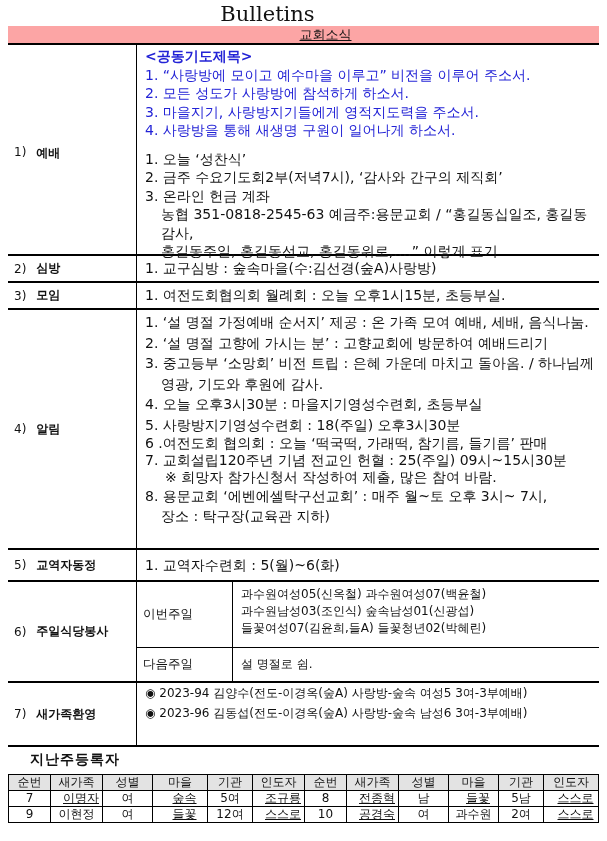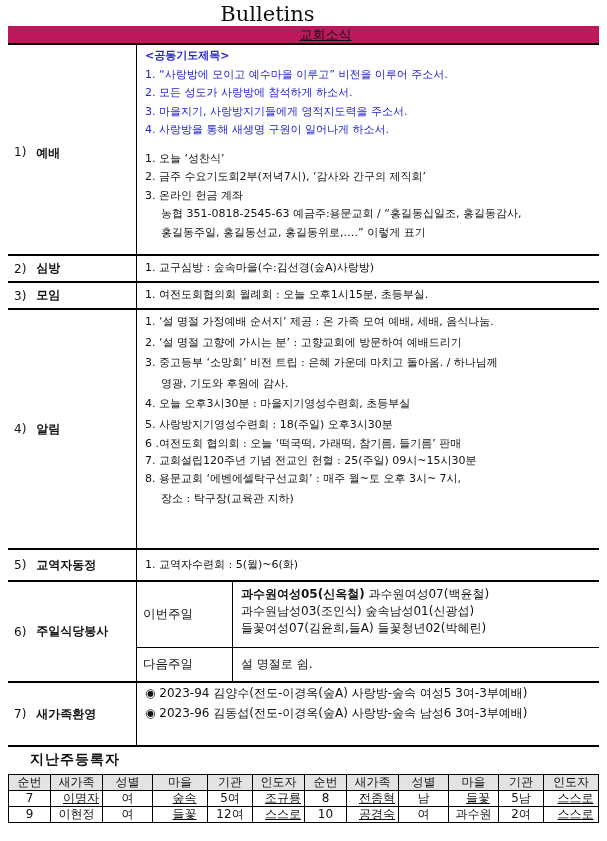--- a/index.html
+++ b/index.html
@@ -1,35 +1,35 @@
 <!DOCTYPE html>
 <html><head>
 <meta charset="utf-8">
 <style>
   * { box-sizing: border-box; margin: 0; padding: 0; }
   body { width: 607px; height: 841px; background: #ffffff; font-family: "DejaVu Sans", sans-serif; color: #111; overflow: hidden; position: relative; }
   .title { position: absolute; left: 0; top: 2px; width: 535px; text-align: center; font-family: "DejaVu Serif", serif; font-size: 21px; color: #111; letter-spacing: 0px; }
-  .subtitle-bar { position: absolute; left: 8px; top: 26px; width: 591px; height: 19px; background: #be185d; border-bottom: 2px solid #000; text-align: center; font-size: 13px; line-height: 18px; padding-left: 44px; }
+  .subtitle-bar { position: absolute; left: 8px; top: 26px; width: 591px; height: 19px; background: #fca5a5; border-bottom: 2px solid #000; text-align: center; font-size: 13px; line-height: 18px; padding-left: 44px; }
   .subtitle-bar span { text-decoration: underline; }
   .main { position: absolute; left: 8px; top: 45px; width: 591px; }
   .row { display: flex; border-bottom: 2px solid #000; }
   .label { width: 129px; border-right: 1px solid #000; display: flex; align-items: center; padding-left: 6px; font-size: 13px; }
   .label .num { font-size: 12px; margin-right: 10px; }
   .label .txt { font-weight: bold; font-size: 12px; }
-  .content { flex: 1; padding: 3px 0 3px 8px; font-size: 11px; line-height: 18.5px; }
+  .content { flex: 1; padding: 3px 0 3px 8px; font-size: 14px; line-height: 18.5px; }
   .blue { color: #2323d6; }
   .blue .hdr { font-weight: bold; color: #2323d6; }
   .indent { padding-left: 16px; }
   .indent2 { padding-left: 20px; }
   .gap { height: 10px; }
   .sub-row { display: flex; border-bottom: 1px solid #000; }
   .sub-row:last-child { border-bottom: none; }
   .sub-label { width: 96px; border-right: 1px solid #000; display: flex; align-items: center; padding-left: 6px; font-size: 12.5px; }
   .sub-content { flex: 1; padding: 4px 8px; font-size: 12px; line-height: 17px; }
-  .bold { font-weight: bold; }
+  .bold { font-weight: normal; }
   .hist-title { position: absolute; left: 30px; top: 751px; font-size: 14px; font-weight: bold; letter-spacing: 1px; }
   table.reg { position: absolute; left: 8px; top: 774px; width: 591px; border-collapse: collapse; font-size: 12px; }
   table.reg th, table.reg td { border: 1px solid #000; text-align: center; height: 16px; font-weight: normal; padding: 0; line-height: 15px; }
   table.reg th { background: #e3e3e3; }
   table.reg td.u { text-decoration: underline; padding-left: 9px; }
 </style>
 </head>
 <body>
 
 <div class="title">Bulletins</div>
@@ -86,20 +86,21 @@
     </div>
     <div class="content" style="line-height:20.5px; padding-top:2px;">
       <div>1. ‘설 명절 가정예배 순서지’ 제공  : 온 가족 모여 예배, 세배, 음식나눔.</div>
       <div>2. ‘설 명절 고향에 가시는 분’ : 고향교회에 방문하여 예배드리기</div>
       <div>3. 중고등부 ‘소망회’ 비전 트립 : 은혜 가운데 마치고 돌아옴. / 하나님께</div>
       <div class="indent">영광, 기도와 후원에 감사.</div>
       <div>4. 오늘 오후3시30분 : 마을지기영성수련회, 초등부실</div>
       <div style="line-height:20px;">5. 사랑방지기영성수련회 : 18(주일) 오후3시30분</div>
       <div style="line-height:17px;">6 .여전도회 협의회 : 오늘 ‘떡국떡, 가래떡, 참기름, 들기름’ 판매</div>
       <div style="line-height:17px;">7. 교회설립120주년 기념 전교인 헌혈 : 25(주일) 09시~15시30분</div>
+      <div class="indent2" style="line-height:17px;">※ 희망자 참가신청서 작성하여 제출, 많은 참여 바람.</div>
       <div style="line-height:20px;">8. 용문교회 ‘에벤에셀탁구선교회’ : 매주 월~토 오후 3시~ 7시,</div>
       <div class="indent">장소 : 탁구장(교육관 지하)</div>
     </div>
   </div>
 
   <div class="row" style="height:32px;">
     <div class="label">
       <span class="num">5)</span>
       <span class="txt">교역자동정</span>
     </div>

